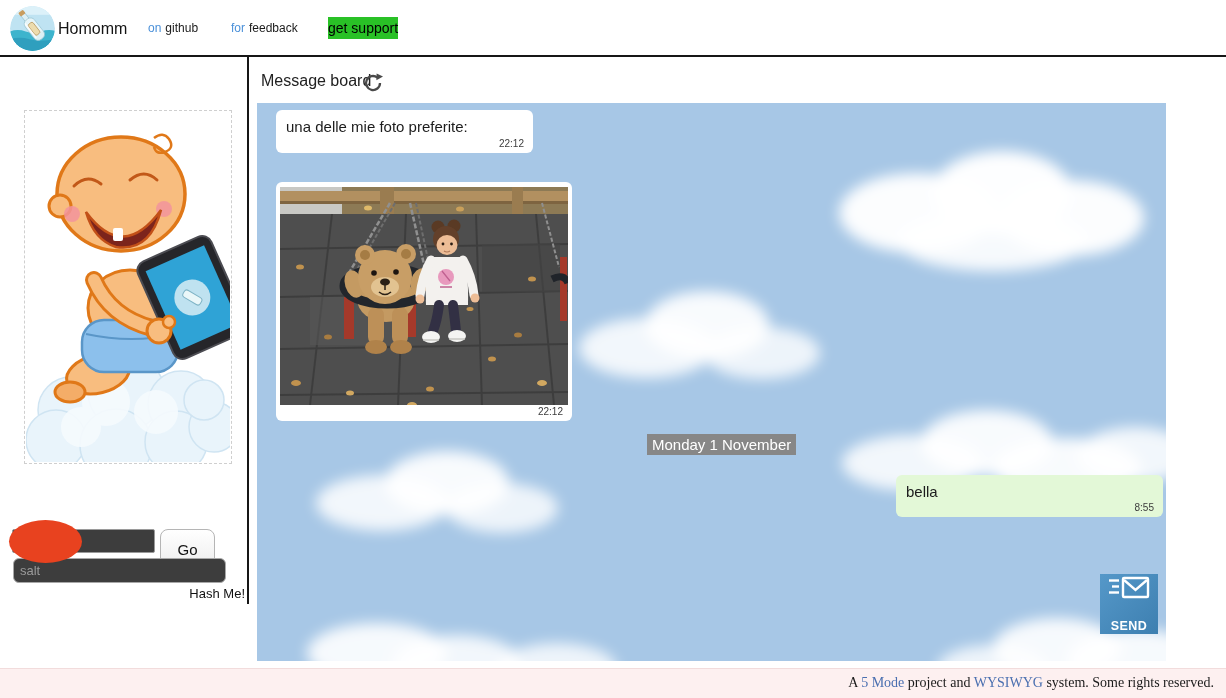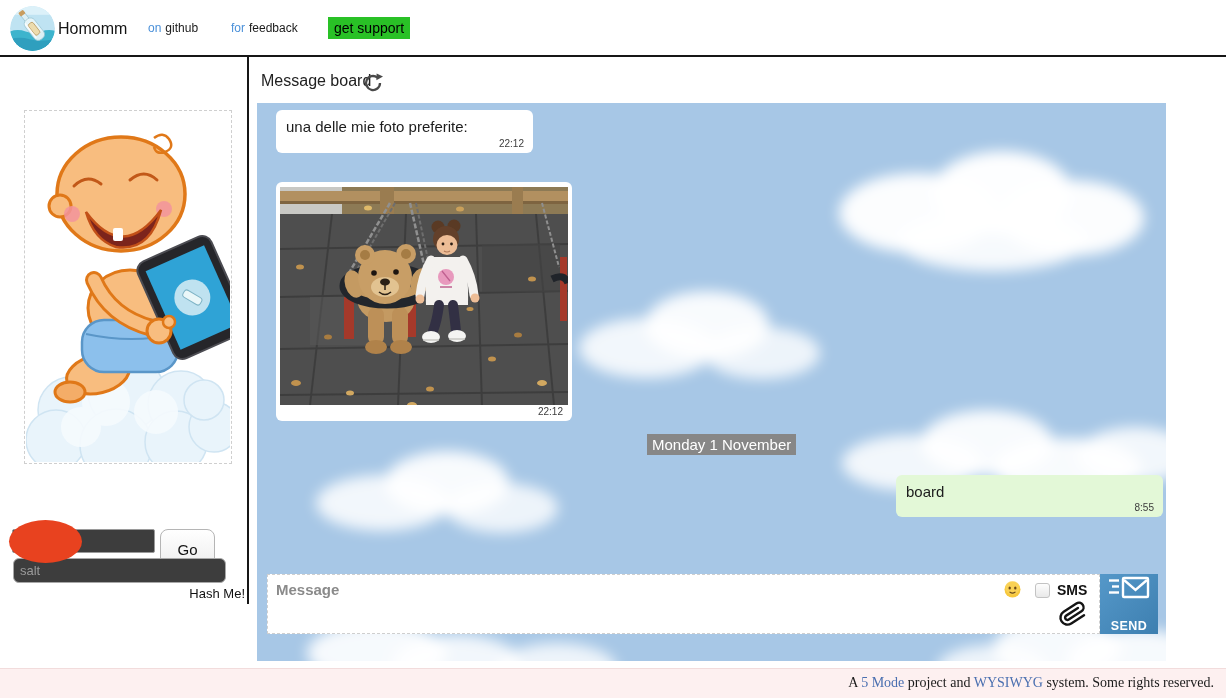--- a/index.html
+++ b/index.html
@@ -8,21 +8,21 @@
     background:#ffffff;font-family:"Liberation Sans",sans-serif;color:#1a1a1a;
   }
   
   .header{position:absolute;left:0;top:0;width:1226px;height:57px;background:#fff;
     border-bottom:2px solid #161616;box-sizing:border-box;}
   .logo{position:absolute;left:10px;top:6px;width:45px;height:45px;border-radius:50%;overflow:hidden;}
   .app-title{position:absolute;left:58px;top:20px;font-size:16px;color:#141414;}
   .nav-link{position:absolute;top:21px;font-size:12px;color:#1a1a1a;text-decoration:none;cursor:pointer;}
   .nav-github{left:148px;} .nav-feedback{left:231px;}
   .nav-prefix{color:#4a90d9;margin-right:4px;}
-  .support-btn{position:absolute;left:328px;top:17px;height:22px;padding:0 6px;
+  .support-btn{position:absolute;left:328px;top:17px;height:22px;padding:0 0;
     background:#29c126;border:none;font-size:14px;color:#000;cursor:pointer;
     font-family:"Liberation Sans",sans-serif;}
   
   .illus-frame{position:absolute;left:24px;top:110px;width:208px;height:354px;
     border:1px dashed #cfcfcf;background:#fff;box-sizing:border-box;}
   .illus-frame svg{display:block;margin:1px auto;}
   .hash-input{position:absolute;left:12px;top:529px;width:143px;height:24px;background:#3d3d3d;
     border:1px solid #9a9a9a;border-radius:2px;box-sizing:border-box;color:#eee;font-size:13px;padding:0 6px;}
   .redaction{position:absolute;left:9px;top:520px;width:73px;height:43px;background:#e8421f;
     border-radius:50%;z-index:6;}
@@ -297,43 +297,24 @@
       <ellipse cx="151" cy="150" rx="9" ry="6" fill="#f4f4f2"></ellipse>
         <ellipse cx="177" cy="149" rx="9" ry="6" fill="#f4f4f2"></ellipse>
       <path d="M143 153 h16 M169 152 h16" stroke="#c8c8c4" stroke-width="1.5"></path>
     </svg>
     <div class="time">22:12</div>
   </div>
 
   <div class="date-divider">Monday 1 November</div>
 
   <div class="bubble msg-bella">
-    <div class="txt">board</div>
+    <div class="txt">bella</div>
     <div class="time">8:55</div>
   </div>
 
-  <div class="composer">
-    <textarea placeholder="Message" style=""></textarea>
-    <button class="emoji-btn">
-      <svg width="17" height="17" viewBox="0 0 17 17">
-        <circle cx="8.5" cy="8.5" r="8" fill="#f7c83d"></circle>
-        <circle cx="8.5" cy="6.8" r="7" fill="#fbd96a" opacity=".55"></circle>
-        <ellipse cx="5.7" cy="7" rx="1.2" ry="1.6" fill="#6b4a1a"></ellipse>
-        <ellipse cx="11.3" cy="7" rx="1.2" ry="1.6" fill="#6b4a1a"></ellipse>
-        <path d="M6 11.2 q2.5 1.8 5 0" stroke="#6b4a1a" stroke-width="1.2" fill="none" stroke-linecap="round"></path>
-      </svg>
-    </button>
-    <input class="sms-check" type="checkbox" style="">
-    <span class="sms-label">SMS</span>
-    <button class="clip-btn">
-      <svg width="28" height="30" viewBox="0 0 24 24" style="transform:rotate(12deg)">
-        <path d="M21.44 11.05l-9.19 9.19a6 6 0 0 1-8.49-8.49l9.19-9.19a4 4 0 0 1 5.66 5.66l-9.2 9.19a2 2 0 0 1-2.83-2.83l8.49-8.48" fill="none" stroke="#141414" stroke-width="2.1" stroke-linecap="round" stroke-linejoin="round"></path>
-      </svg>
-    </button>
-  </div>
   <button class="send-btn">
     <svg width="42" height="24" viewBox="0 0 42 24">
       <g stroke="#ffffff" stroke-width="2.4" fill="none">
         <line x1="1" y1="4.5" x2="11" y2="4.5"></line>
         <line x1="4" y1="10.5" x2="11" y2="10.5"></line>
         <line x1="1" y1="16.5" x2="11" y2="16.5"></line>
         <rect x="15" y="2" width="25" height="19" rx="1"></rect>
         <path d="M16 4 L27.5 14 L39 4"></path>
       </g>
     </svg>

